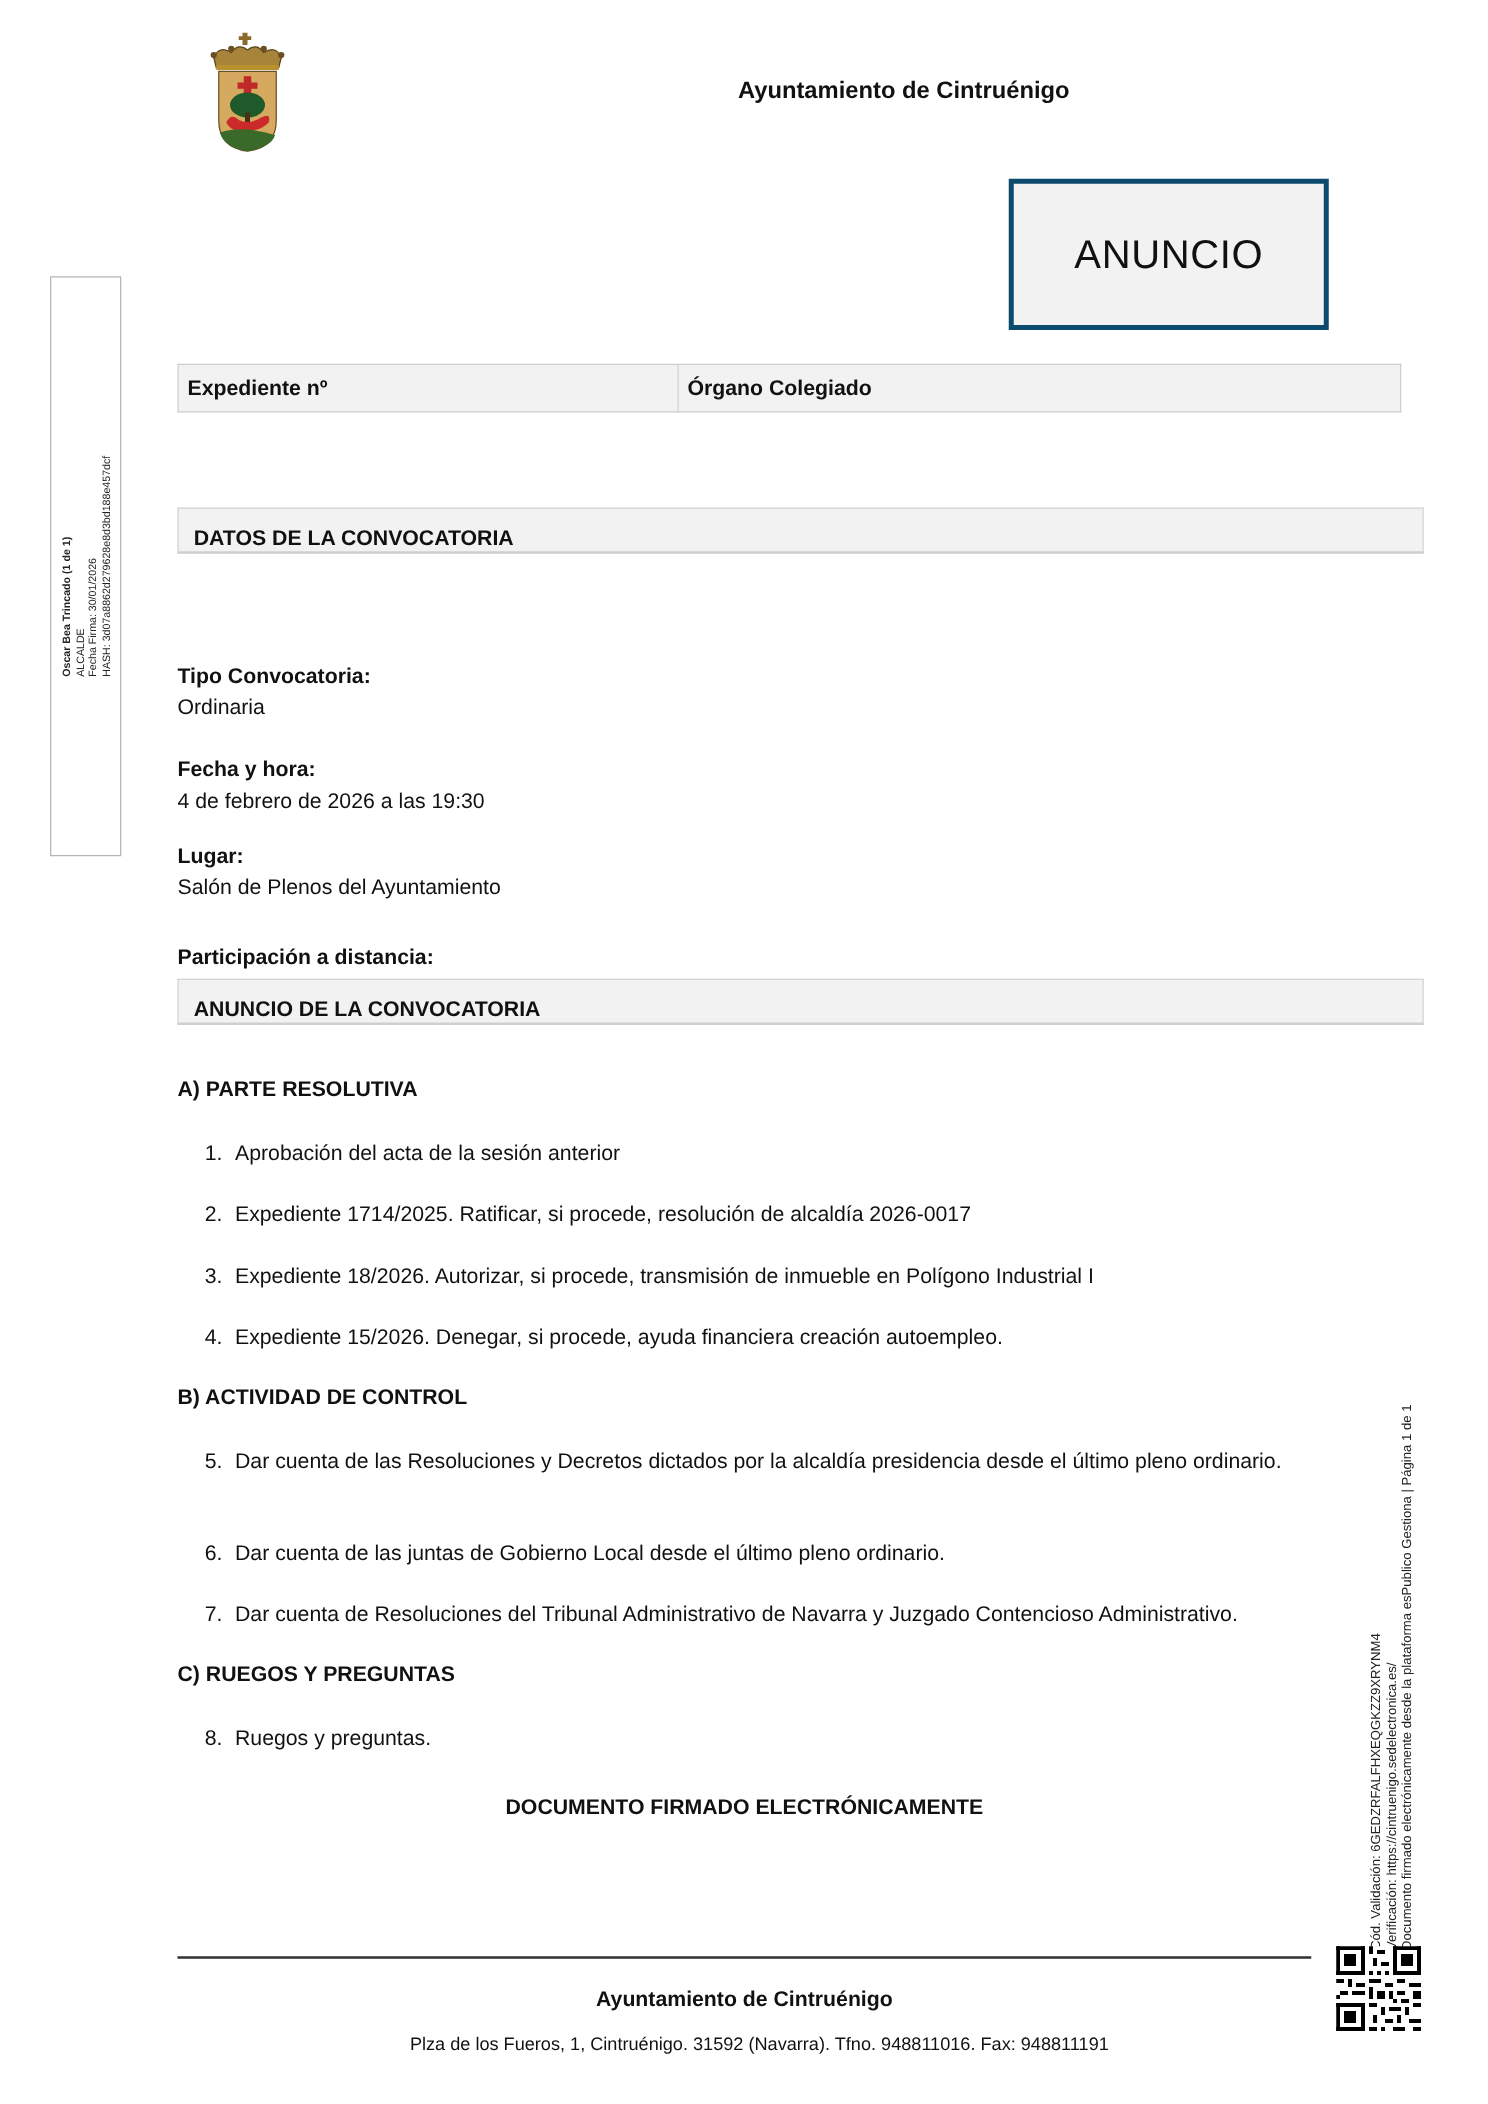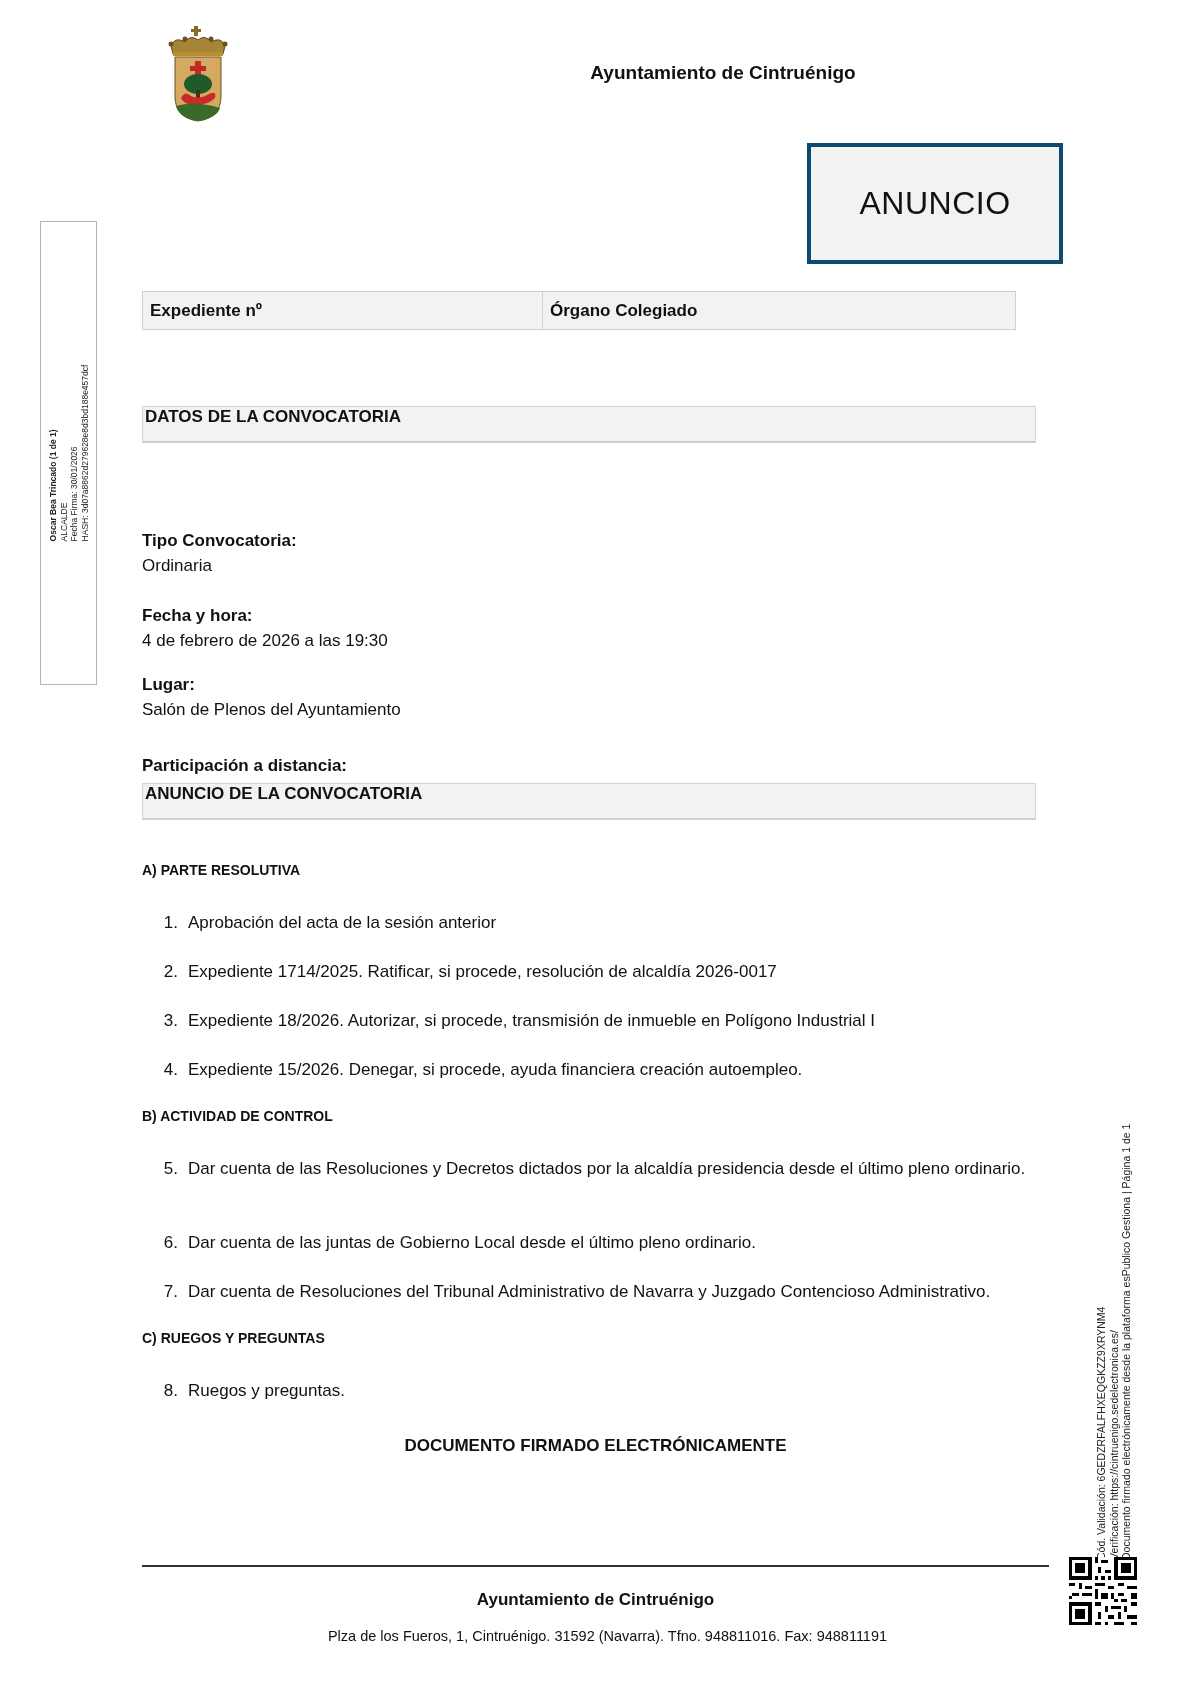--- a/index.html
+++ b/index.html
@@ -41,45 +41,45 @@
   }
   .val-inner {
     position: absolute; left: 0; top: 0;
     transform: rotate(-90deg); transform-origin: left top;
     white-space: nowrap; font-size: 10.5px; line-height: 12.5px; color: #222;
   }
   .qr { left: 1069px; top: 1557px; width: 68px; height: 68px; }
 
   
   .info-table {
-    left: 142px; top: 291px; width: 874px;
+    left: 142px; top: 291px; width: 979px;
     border-collapse: collapse; font-size: 17px;
   }
   .info-table td {
     border: 1px solid #cfcfcf; padding: 0 7px; height: 38px;
   }
   .info-table tr.head td { background: #f2f2f2; font-weight: bold; height: 37px; }
   .info-table td.c1 { width: 385px; }
 
   
   .section-bar {
-    left: 142px; width: 894px; height: 37px; box-sizing: border-box;
+    left: 142px; width: 997px; height: 37px; box-sizing: border-box;
     background: #f2f2f2; border: 1px solid #d4d4d4; border-bottom: 2px solid #cfcfcf;
-    display: flex; align-items: flex-start; padding-left: 2px;
+    display: flex; align-items: flex-end; padding-left: 12px;
     font-size: 17px; font-weight: bold;
   }
   .bar-datos { top: 406px; }
   .bar-asuntos { top: 783px; }
 
   
   .field { left: 142px; font-size: 17px; line-height: 25px; margin-top: 45px; }
   .field .label { font-weight: bold; }
 
   
-  .sub-head { left: 142px; font-size: 14px; font-weight: bold; }
+  .sub-head { left: 142px; font-size: 17px; font-weight: bold; }
   .item {
     left: 152px; width: 897px; font-size: 17px; line-height: 25px;
     display: flex;
   }
   .item .num { width: 26px; flex: 0 0 26px; text-align: right; padding-right: 10px; }
   .item .txt { flex: 1; text-align: justify; }
 
   .signed {
     left: 142px; width: 907px; top: 1436px; text-align: center;
     font-size: 17px; font-weight: bold;

